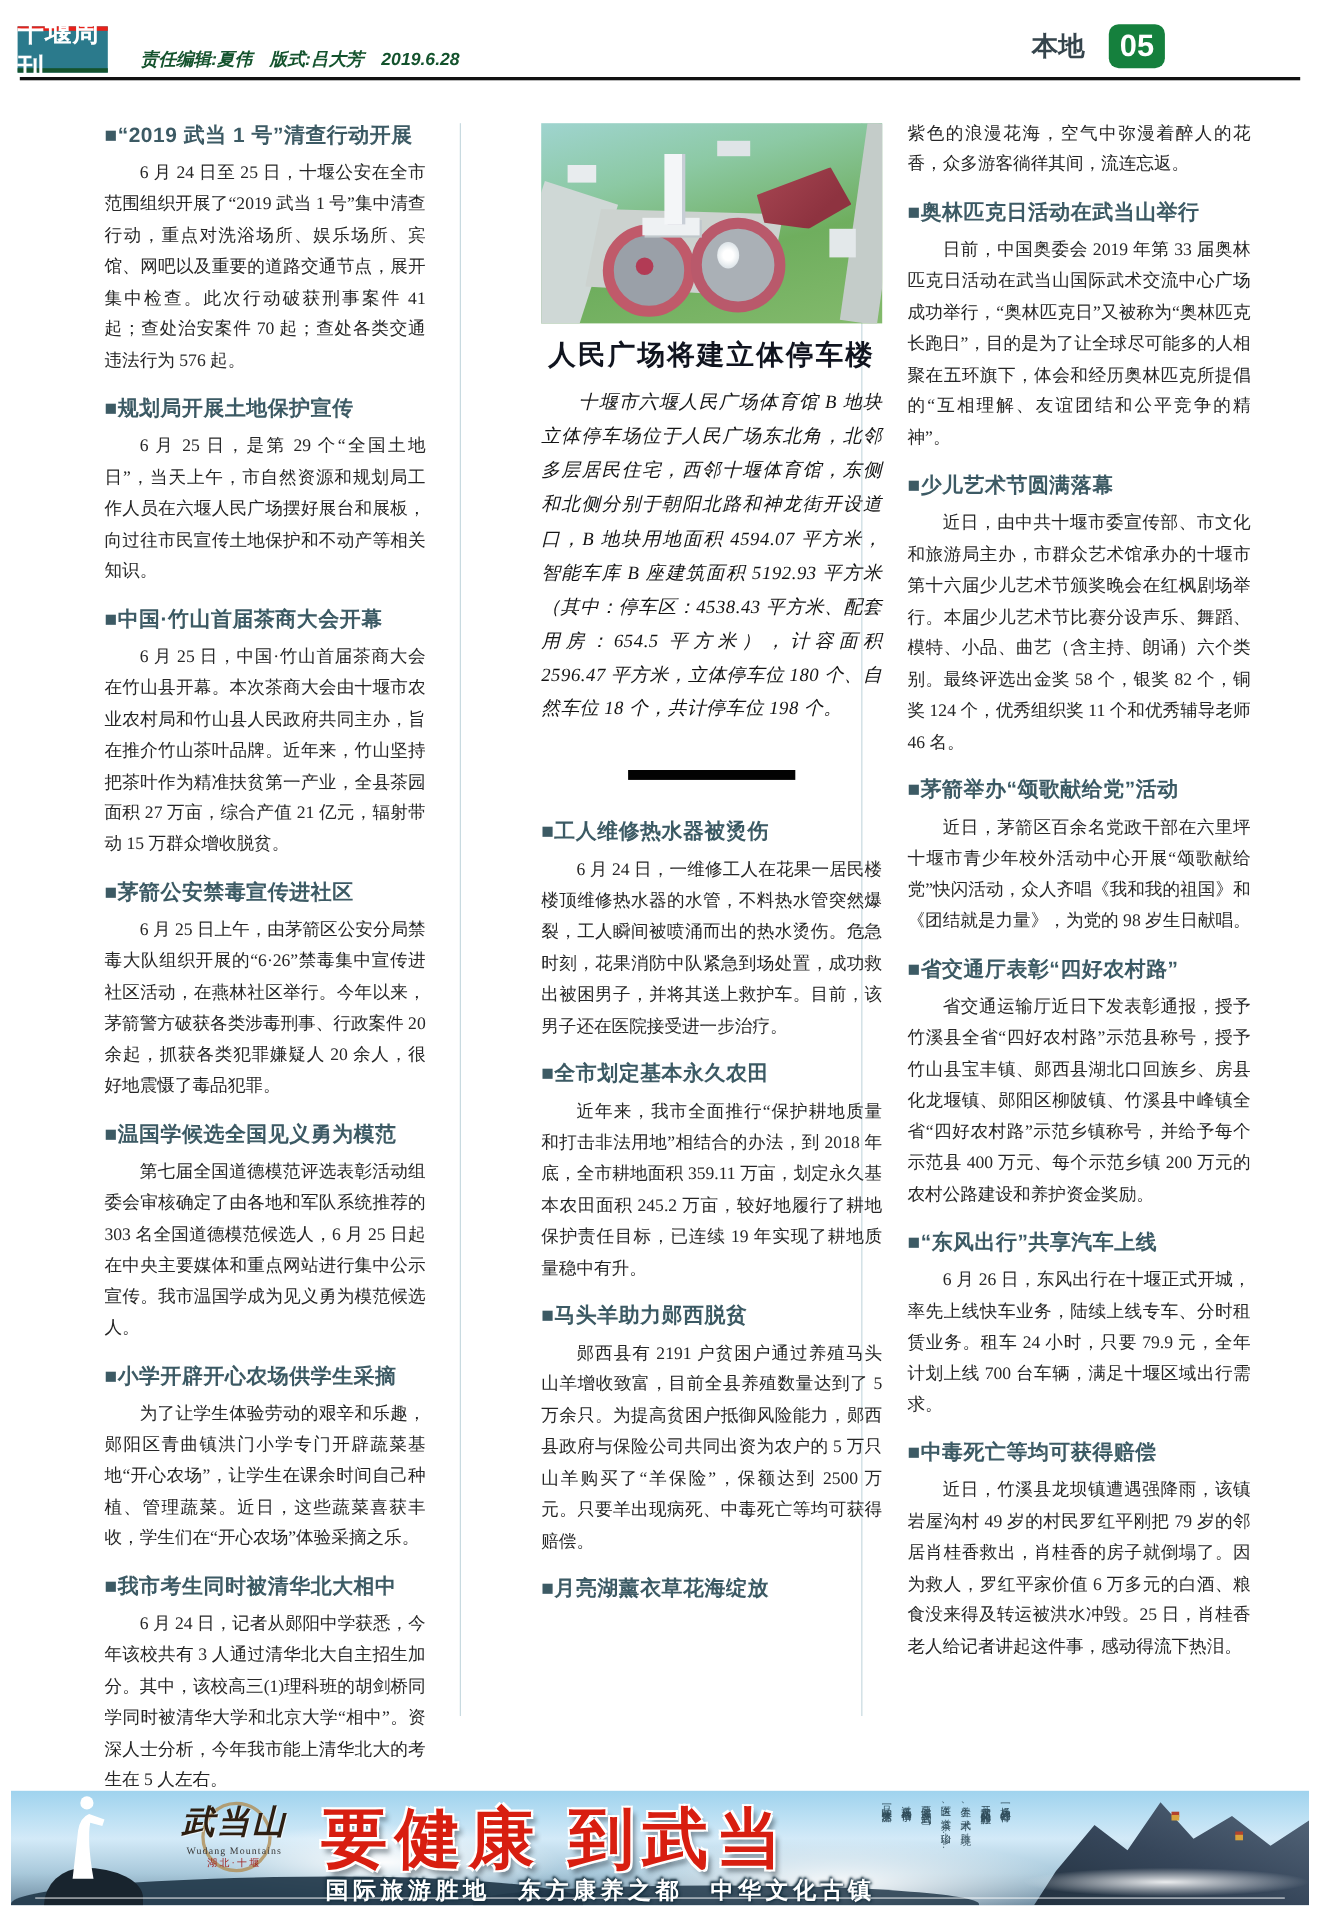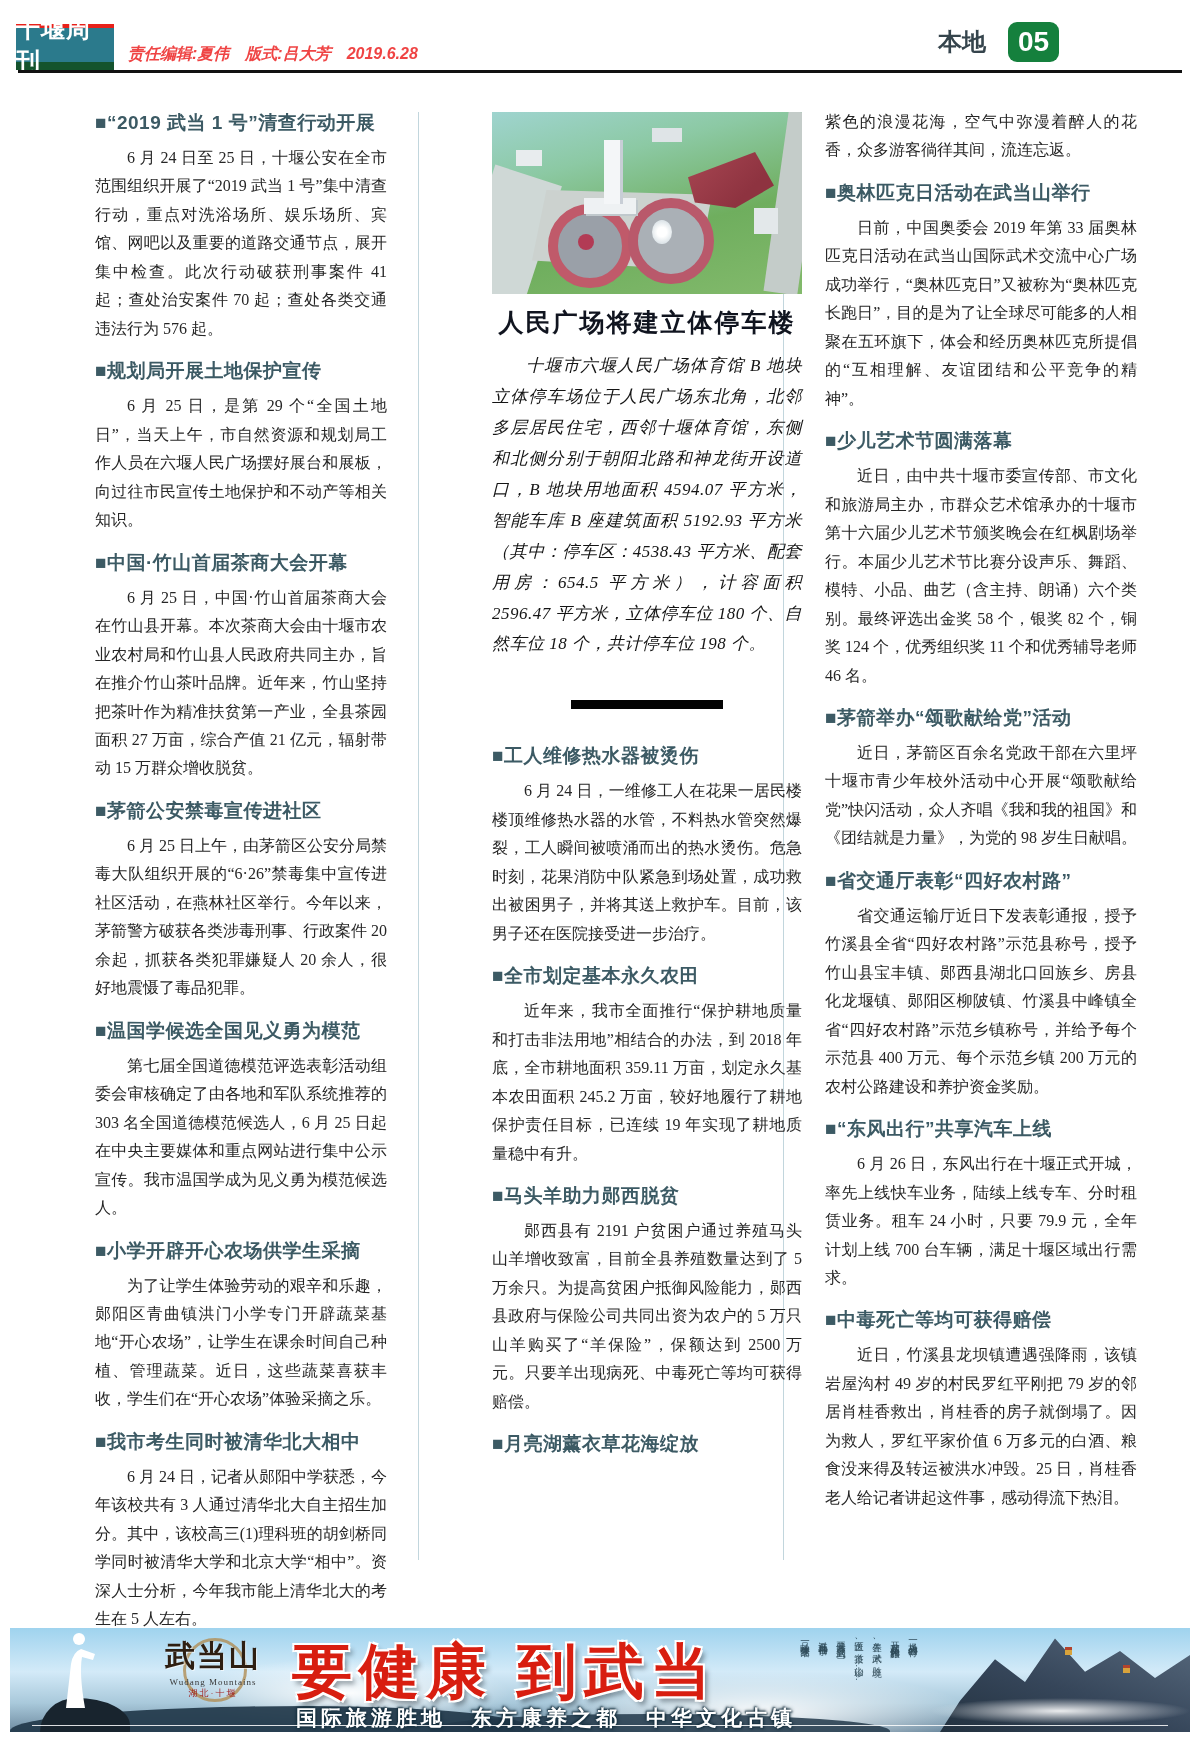--- a/index.html
+++ b/index.html
@@ -1,27 +1,27 @@
 <!DOCTYPE html>
 <html><head>
 <meta charset="utf-8">
 <style>
   html,body{margin:0;padding:0;background:#ffffff;}
   .page{position:relative;width:1200px;height:1741px;background:#ffffff;overflow:hidden;
         font-family:"Liberation Serif","DejaVu Serif",serif;color:#262626;}
 
   
-  .masthead{position:absolute;left:16px;top:24px;width:98px;height:34px;background:#2b7a8c;
-            border-top:4px solid #e8211a;border-bottom:8px solid #14532d;
+  .masthead{position:absolute;left:16px;top:24px;width:82px;height:34px;background:#2b7a8c;
+            border-top:4px solid #e8211a;border-bottom:4px solid #14532d;
             display:flex;align-items:center;justify-content:center;}
   .masthead span{color:#fff;font-family:"Liberation Sans","DejaVu Sans",sans-serif;
                  font-weight:700;font-size:24px;letter-spacing:1px;}
   .edition-info{position:absolute;left:128px;top:44px;
                 font-family:"Liberation Sans","DejaVu Sans",sans-serif;
-                font-style:italic;font-weight:700;font-size:16px;color:#ef4444;}
+                font-style:italic;font-weight:700;font-size:16px;color:#14532d;}
   .header-right{position:absolute;left:938px;top:22px;display:flex;align-items:center;gap:22px;}
   .section-label{font-family:"Liberation Sans","DejaVu Sans",sans-serif;
                  font-weight:700;font-size:24px;color:#35444c;}
   .page-number{background:#15803d;color:#fff;font-family:"Liberation Sans","DejaVu Sans",sans-serif;
                font-weight:700;font-size:28px;line-height:40px;padding:0 10px;border-radius:9px;}
   .header-rule{position:absolute;left:18px;right:18px;top:70px;height:3px;background:#111;}
 
   
   .vline{position:absolute;top:112px;height:1448px;width:1px;background:#c2d6dd;}
   .vline.v1{left:418px;} .vline.v2{left:783px;}
@@ -79,21 +79,21 @@
   .hill.h1{left:0;width:520px;height:26px;border-radius:60% 45% 0 0/100% 90% 0 0;opacity:.92;}
   .hill.h2{left:420px;width:460px;height:18px;border-radius:50% 55% 0 0/90% 100% 0 0;opacity:.85;}
   .rock{position:absolute;left:30px;bottom:0;width:90px;height:34px;background:#18242e;
         border-radius:40% 60% 0 0/100% 80% 0 0;}
   .figure{position:absolute;left:46px;bottom:22px;width:40px;height:80px;}
   .wudang-logo{position:absolute;left:138px;top:8px;width:130px;text-align:center;
                font-family:"Liberation Serif","DejaVu Serif",serif;}
   .logo-seal{position:absolute;left:35px;top:2px;width:58px;height:58px;border:3px solid #b08d55;
              border-radius:50%;opacity:.8;}
   .logo-title{position:relative;font-weight:700;font-size:30px;color:#2e1f12;letter-spacing:2px;
-              text-shadow:1px 1px 0 rgba(255,255,255,.6);}
+              text-shadow:1px 1px 0 rgba(255,255,255,.6);font-style:italic;}
   .logo-en{position:relative;font-size:9px;color:#3a3a3a;letter-spacing:1px;}
   .logo-tag{position:relative;font-size:9px;color:#a02020;letter-spacing:2px;}
   .slogan{position:absolute;left:282px;top:4px;font-family:"Liberation Sans","DejaVu Sans",sans-serif;
           font-weight:900;font-size:60px;color:#d81e10;letter-spacing:7px;white-space:nowrap;
           text-shadow:-2px -2px 0 #fff,2px -2px 0 #fff,-2px 2px 0 #fff,2px 2px 0 #fff,4px 5px 5px rgba(20,30,40,.45);}
   .slogan-sub{position:absolute;left:286px;top:76px;font-family:"Liberation Sans","DejaVu Sans",sans-serif;
               font-weight:700;font-size:21px;color:#ffffff;letter-spacing:4px;white-space:nowrap;
               text-shadow:0 0 4px #16303f,1px 1px 2px #16303f,-1px -1px 2px #16303f;}
   .vertical-ad{position:absolute;left:788px;top:6px;height:94px;display:flex;
                flex-direction:row-reverse;gap:5px;}

